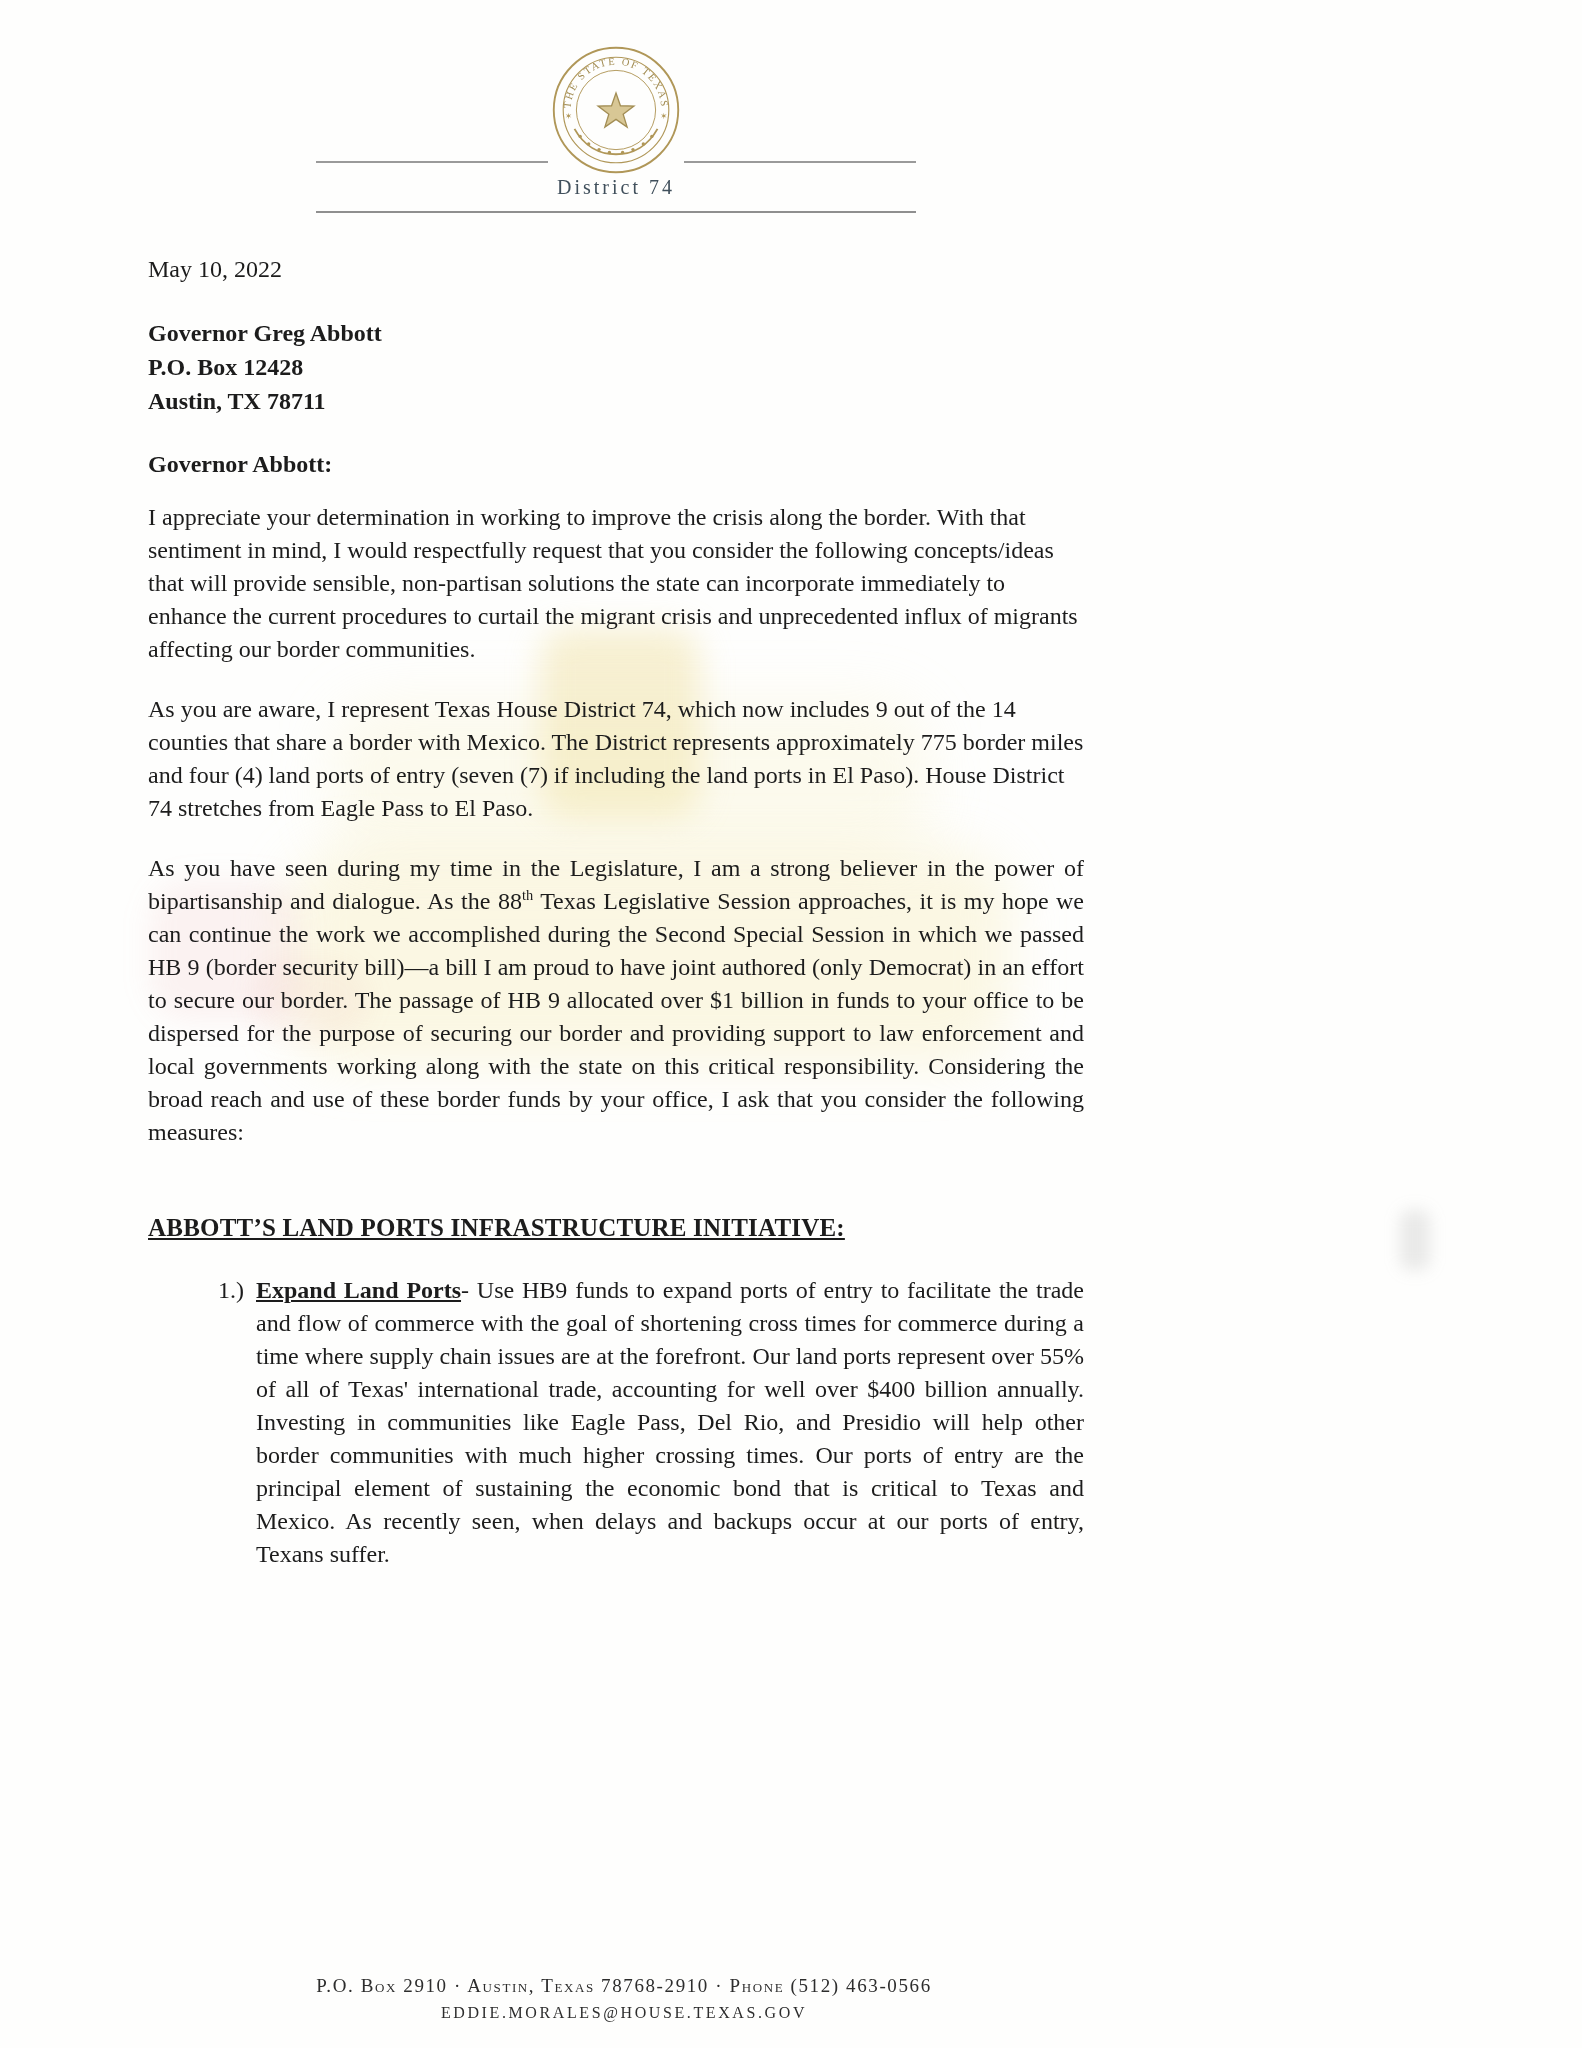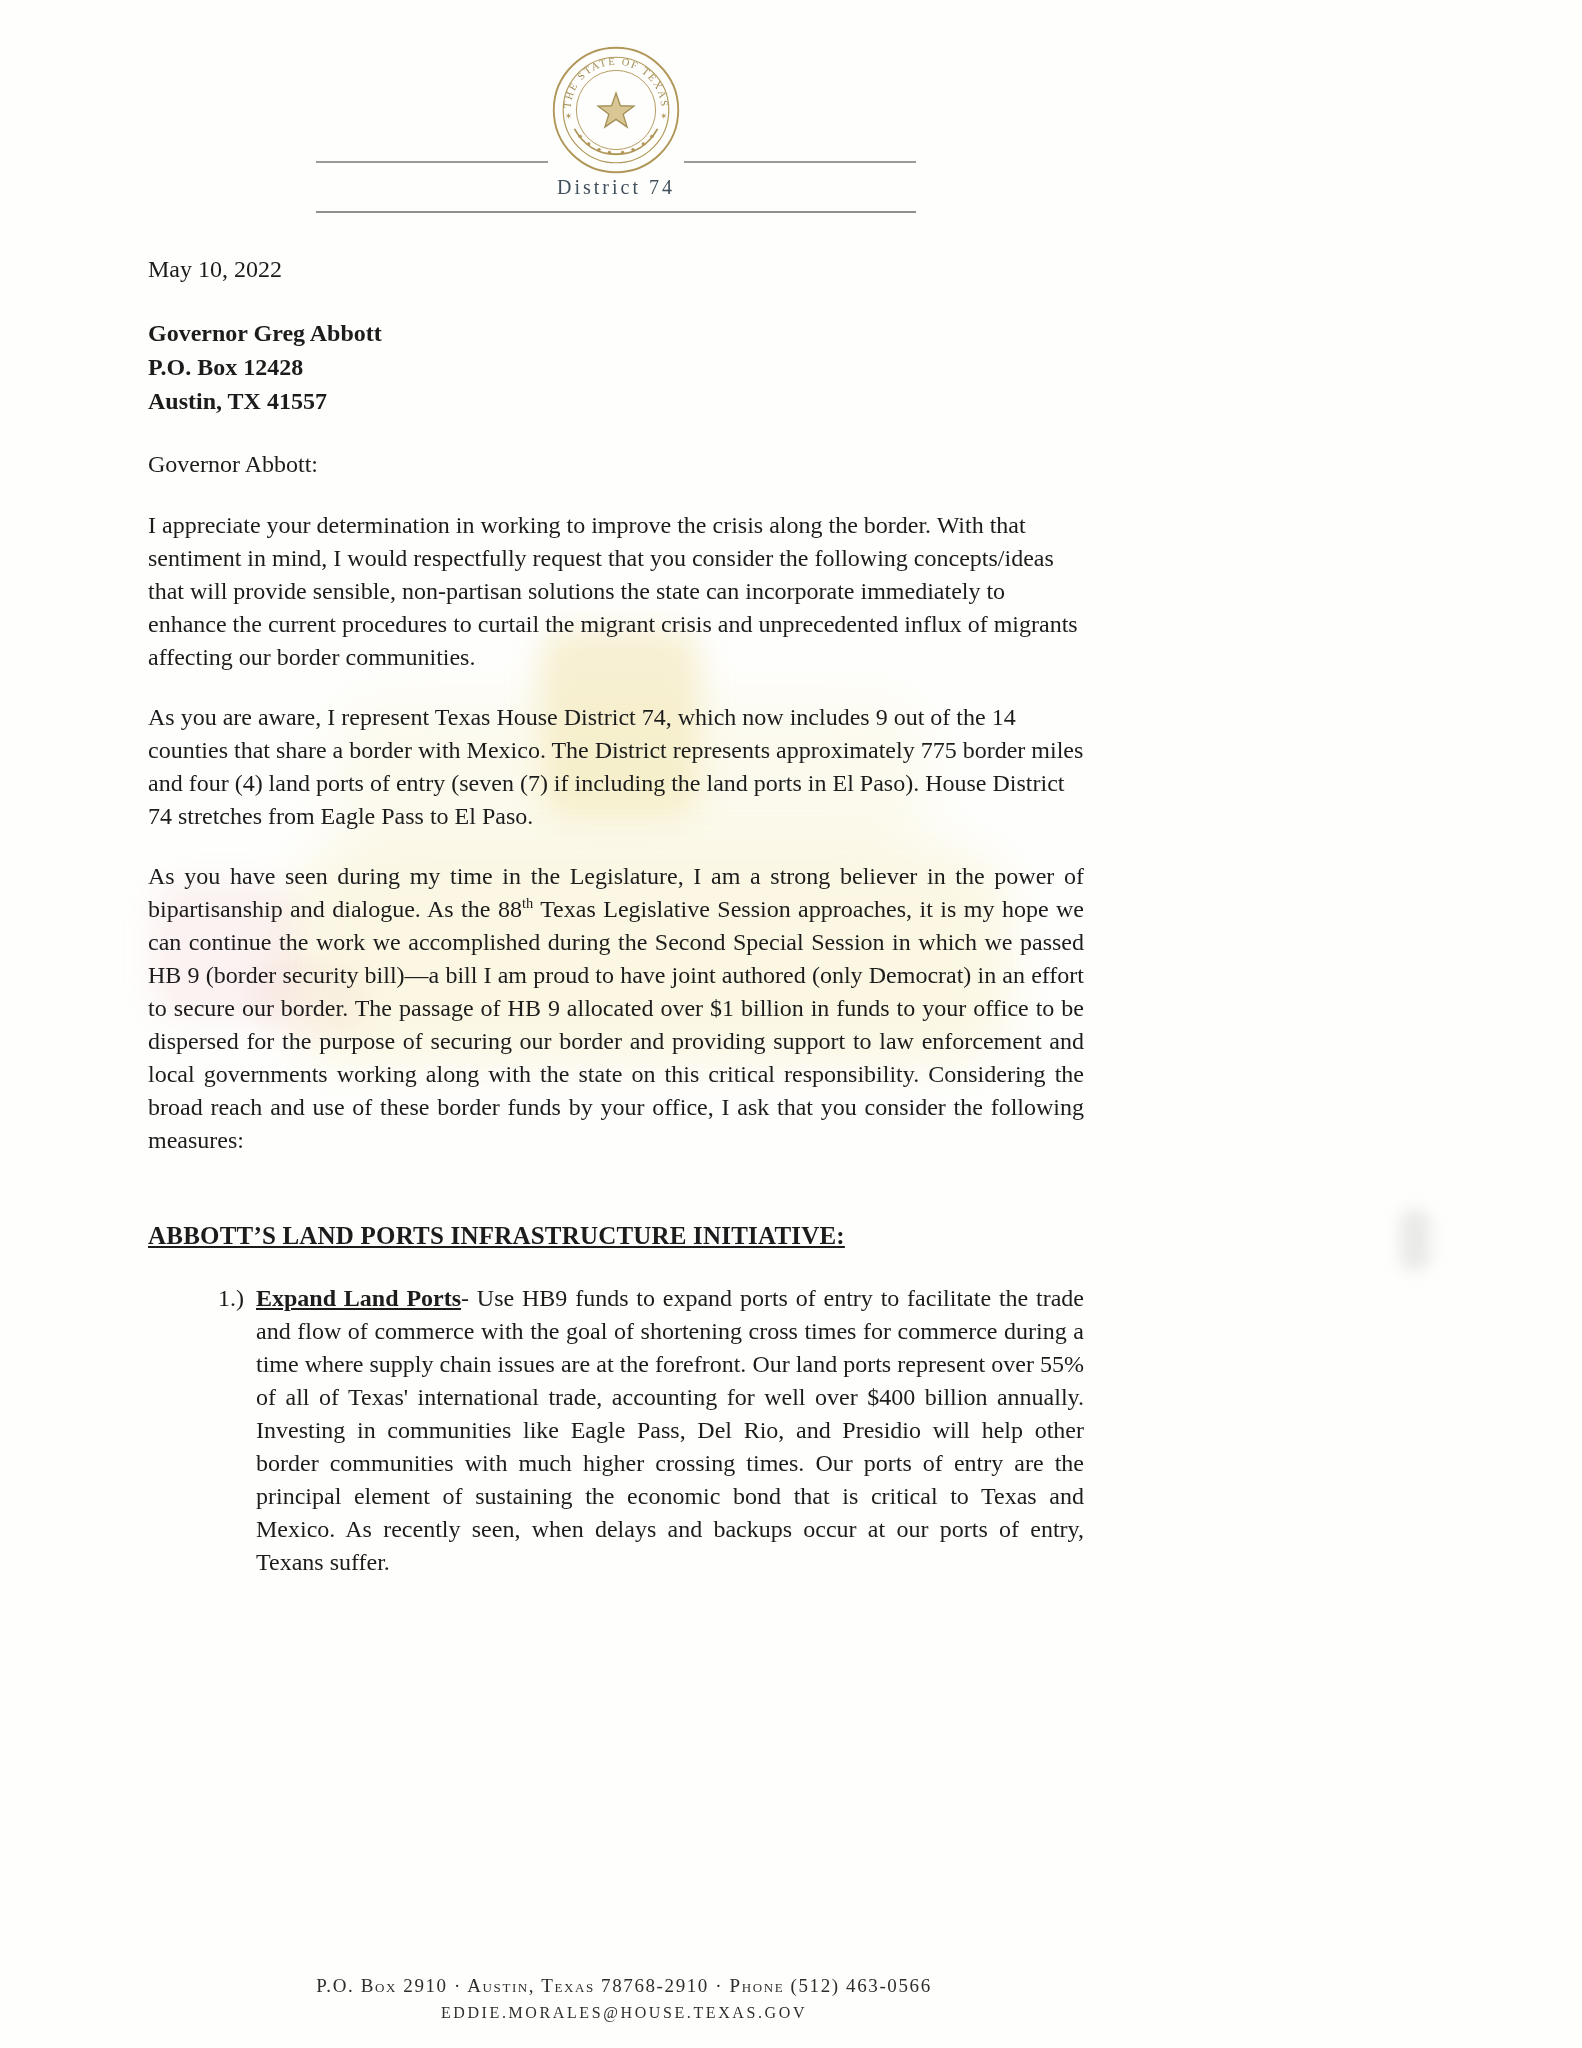--- a/index.html
+++ b/index.html
@@ -37,21 +37,21 @@
   .seal-wrap { width: 136px; height: 132px; flex: none; display: flex; justify-content: center; }
   .org-title { margin-top: 13px; font-size: 26px; letter-spacing: 6px; color: #3c4a57; white-space: nowrap; }
   .rep-name { margin-top: 2px; font-size: 45px; font-variant: small-caps; letter-spacing: 3px; color: #2f3d4a; white-space: nowrap; }
   .district { margin-top: 0; font-size: 20px; letter-spacing: 3px; color: #41505c; }
   .rule-full { margin-top: 12px; height: 2px; background: #8f8f8f; }
 
   main { margin-top: 40px; font-size: 24px; line-height: 33px; }
   .date { margin: 0 0 30px; }
   .recipient { margin: 0 0 30px; font-weight: bold; }
   .recipient p { margin: 0; line-height: 34px; }
-  .salutation { margin: 0 0 28px; }
+  .salutation { margin: 0 0 20px; font-weight: bold; }
   .para { margin: 0 0 27px; }
   .justify { text-align: justify; }
   sup { font-size: 60%; vertical-align: super; line-height: 0; }
 
   .section-heading { margin: 62px 0 30px; font-size: 25px; font-weight: bold;
                      text-decoration: underline; letter-spacing: 0.2px; }
 
   .list-item { display: flex; padding-left: 70px; }
   .list-marker { width: 38px; flex: none; }
   .item-text { margin: 0; flex: 1; }
@@ -106,21 +106,21 @@
       <div class="district">District 74</div>
       <div class="rule-full"></div>
     </header>
 
     <main>
       <p class="date">May 10, 2022</p>
 
       <div class="recipient">
         <p>Governor Greg Abbott</p>
         <p>P.O. Box 12428</p>
-        <p>Austin, TX 41557</p>
+        <p>Austin, TX 78711</p>
       </div>
 
       <p class="salutation">Governor Abbott:</p>
 
       <p class="para">I appreciate your determination in working to improve the crisis along the border. With that sentiment in mind, I would respectfully request that you consider the following concepts/ideas that will provide sensible, non-partisan solutions the state can incorporate immediately to enhance the current procedures to curtail the migrant crisis and unprecedented influx of migrants affecting our border communities.</p>
 
       <p class="para">As you are aware, I represent Texas House District 74, which now includes 9 out of the 14 counties that share a border with Mexico. The District represents approximately 775 border miles and four (4) land ports of entry (seven (7) if including the land ports in El Paso).  House District 74 stretches from Eagle Pass to El Paso.</p>
 
       <p class="para justify"><span>As you have seen during my time in the Legislature, I am a strong believer in the power of bipartisanship and dialogue. As the 88</span><sup>th</sup><span> Texas Legislative Session approaches, it is my hope we can continue the work we accomplished during the Second Special Session in which we passed HB 9 (border security bill)—a bill I am proud to have joint authored (only Democrat) in an effort to secure our border. The passage of HB 9 allocated over $1 billion in funds to your office to be dispersed for the purpose of securing our border and providing support to law enforcement and local governments working along with the state on this critical responsibility. Considering the broad reach and use of these border funds by your office, I ask that you consider the following measures:</span></p>
 

